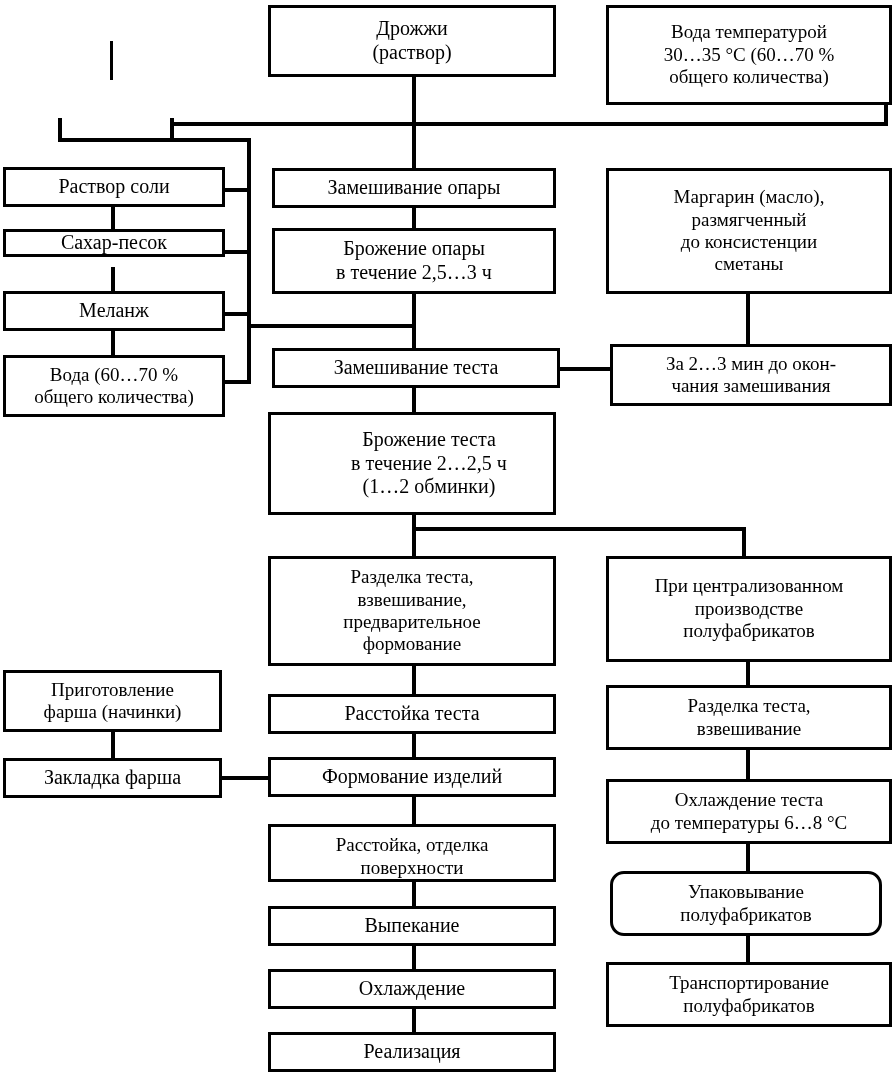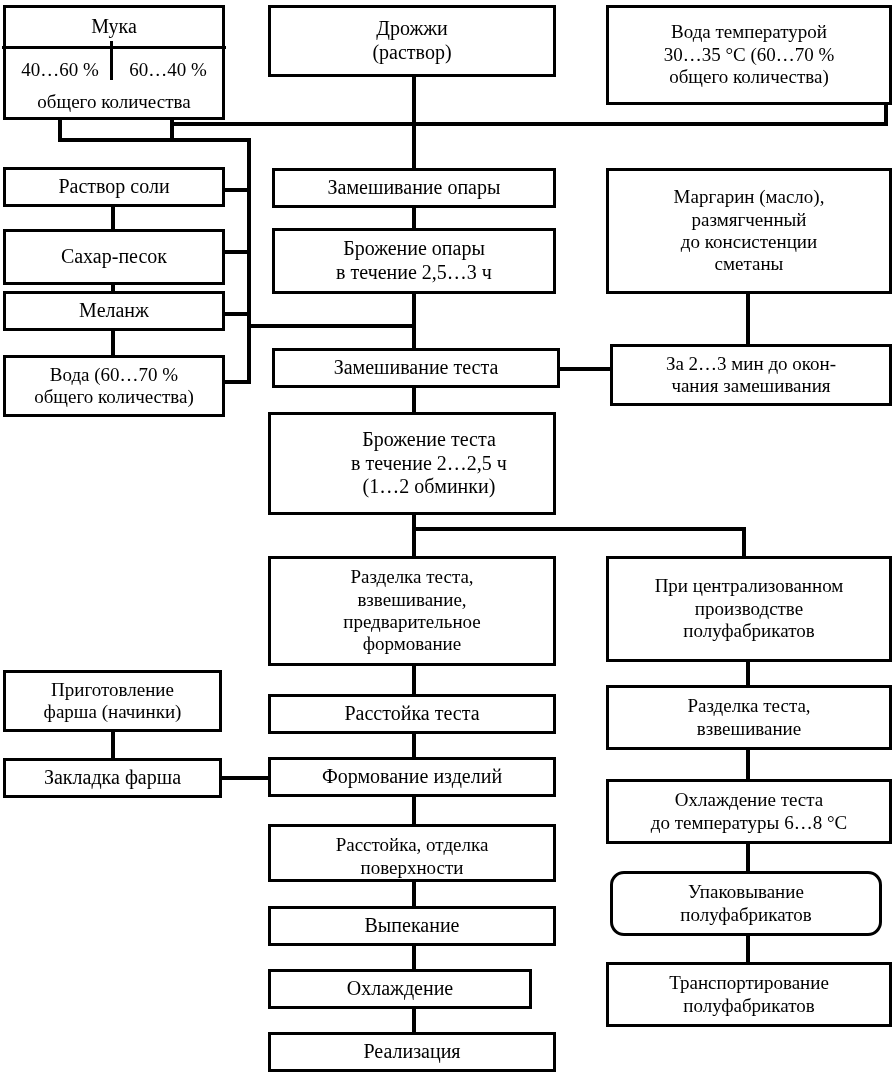--- a/index.html
+++ b/index.html
@@ -65,48 +65,38 @@
 
   <div class="line v" style="left:746px;top:661px;height:25px;"></div>
   <div class="line v" style="left:746px;top:749px;height:31px;"></div>
   <div class="line v" style="left:746px;top:843px;height:29px;"></div>
   <div class="line v" style="left:746px;top:935px;height:28px;"></div>
 
   <div class="line v" style="left:111px;top:732px;height:27px;"></div>
 
   <div class="line h" style="left:220px;top:776px;width:48px;"></div>
 
-  <div class="box" style="left:3px;top:5px;width:222px;height:115px;flex-direction:column;justify-content:flex-start;">
-    <div class="txt f20" style="height:38px;display:flex;align-items:center;justify-content:center;width:100%;border-bottom:3px solid #000;">Мука</div>
-    <div style="position:relative;width:100%;flex:1;display:flex;flex-direction:column;">
-      <div style="display:flex;flex:1;">
-        <div class="txt f19" style="flex:1;display:flex;align-items:center;justify-content:center;">40…60 %</div>
-        <div class="txt f19" style="flex:1;display:flex;align-items:center;justify-content:center;">60…40 %</div>
-      </div>
-      <div class="txt f19" style="display:flex;align-items:center;justify-content:center;padding-bottom:4px;">общего количества</div>
-    </div>
-  </div>
   <div class="divider" style="left:110px;top:41px;height:39px;"></div>
 
   <div class="box f20" style="left:268px;top:5px;width:288px;height:72px;">
     <span class="txt">Дрожжи
 (раствор)</span>
   </div>
 
   <div class="box f19" style="left:606px;top:5px;width:286px;height:100px;">
     <span class="txt">Вода температурой
 30…35 °С (60…70 %
 общего количества)</span>
   </div>
 
   <div class="box f20" style="left:3px;top:167px;width:222px;height:40px;">
     <span class="txt">Раствор соли</span>
   </div>
 
-  <div class="box f20" style="left:3px;top:229px;width:222px;height:56px;">
+  <div class="box f20" style="left:3px;top:229px;width:222px;height:28px;">
     <span class="txt">Сахар-песок</span>
   </div>
 
   <div class="box f20" style="left:3px;top:291px;width:222px;height:40px;">
     <span class="txt">Меланж</span>
   </div>
 
   <div class="box f19" style="left:3px;top:355px;width:222px;height:62px;">
     <span class="txt">Вода (60…70 %
 общего количества)</span>
@@ -195,21 +185,21 @@
 
   <div class="box f20" style="left:268px;top:906px;width:288px;height:40px;text-align:right;">
     <span class="txt">Выпекание</span>
   </div>
 
   <div class="box f19" style="left:606px;top:962px;width:286px;height:65px;">
     <span class="txt">Транспортирование
 полуфабрикатов</span>
   </div>
 
-  <div class="box f20" style="left:268px;top:969px;width:264px;height:40px;">
+  <div class="box f20" style="left:268px;top:969px;width:288px;height:40px;">
     <span class="txt">Охлаждение</span>
   </div>
 
   <div class="box f20" style="left:268px;top:1032px;width:288px;height:40px;">
     <span class="txt">Реализация</span>
   </div>
 
 </div>
 
 </body></html>

